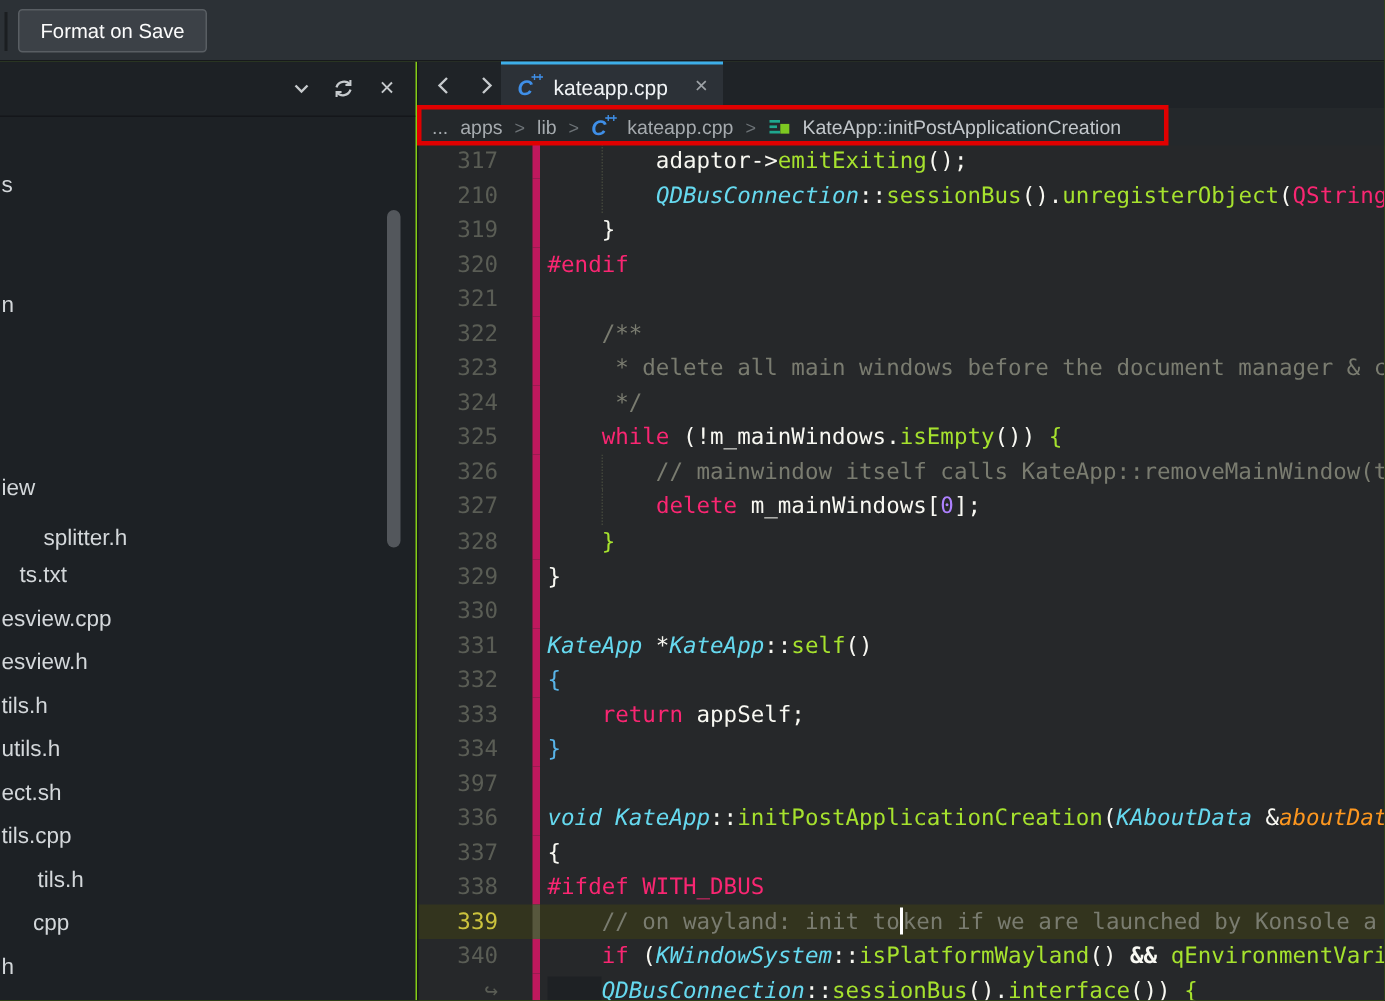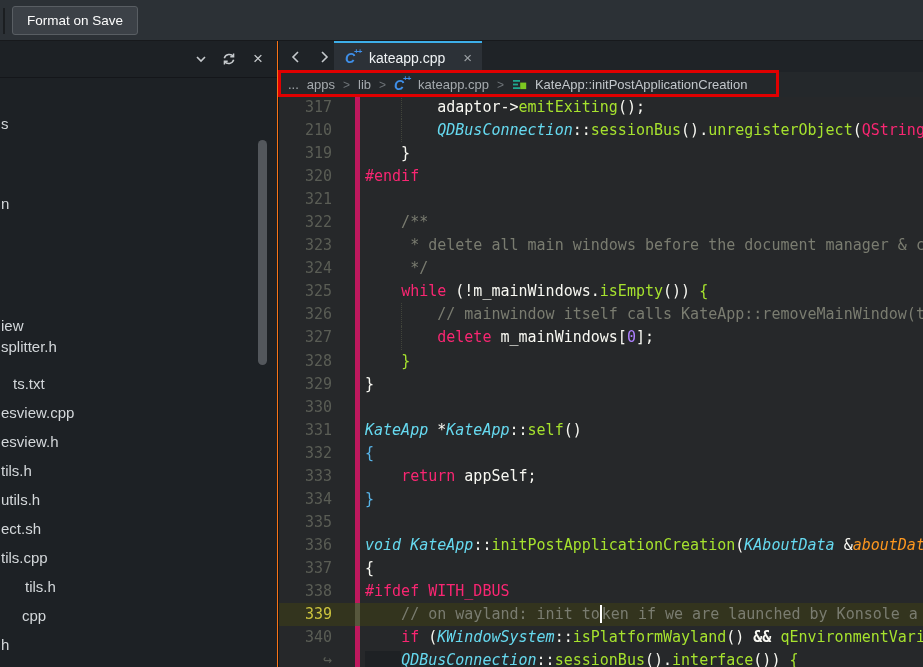--- a/index.html
+++ b/index.html
@@ -1,16 +1,16 @@
 <!DOCTYPE html>
 <html><head>
 <meta charset="utf-8">
 <style>
   html,body{margin:0;padding:0;background:#101214;}
-  .stage{position:relative;width:923px;height:667px;overflow:hidden;background:#f97316;
+  .stage{position:relative;width:923px;height:667px;overflow:hidden;background:#84cc16;
          font-family:"Liberation Sans","DejaVu Sans",sans-serif;}
 
   
   .toolbar{position:absolute;left:0;top:0;width:923px;height:41px;background:#2c3136;
            border-bottom:1px solid #17191c;box-sizing:border-box;}
   .toolbar-handle{position:absolute;left:3px;top:8px;width:2px;height:26px;background:#1b1e21;}
   .fos-btn{position:absolute;left:12px;top:6px;height:29px;padding:0 14px;
            background:#3c4147;border:1px solid #595e63;border-radius:3px;
            color:#fcfcfc;font-size:13.5px;line-height:27px;cursor:default;}
 
@@ -100,21 +100,21 @@
           <polyline points="4.4,14.6 4.4,11.3 7.7,11.3" stroke-width="1.4"></polyline>
         </svg>
       </span>
       <span class="hicon" style="left:249px;font-size:17px;line-height:18px;text-align:center">×</span>
     </div>
     <div class="sb-divider"></div>
     <div style="position:absolute;inset:37px 0 0 0;">
         <div class="tree-item" style="top: 37px;">s</div>
         <div class="tree-item" style="top: 117px;">n</div>
         <div class="tree-item" style="top: 239px;">iew</div>
-        <div class="tree-item" style="top: 260px;">splitter.h</div>
+        <div class="tree-item" style="top: 272px; margin-left: 28px;">splitter.h</div>
         <div class="tree-item" style="top: 297px; margin-left: 12px;">ts.txt</div>
         <div class="tree-item" style="top: 326px;">esview.cpp</div>
         <div class="tree-item" style="top: 355px;">esview.h</div>
         <div class="tree-item" style="top: 384px;">tils.h</div>
         <div class="tree-item" style="top: 413px;">utils.h</div>
         <div class="tree-item" style="top: 442px;">ect.sh</div>
         <div class="tree-item" style="top: 471px;">tils.cpp</div>
         <div class="tree-item" style="top: 500px; margin-left: 24px;">tils.h</div>
         <div class="tree-item" style="top: 529px; padding-left: 21px;">cpp</div>
         <div class="tree-item" style="top: 558px;">h</div>
@@ -237,21 +237,21 @@
         </div>
         <div class="cl">
           <span class="gut">333</span>
           <pre class="src"><span class="tk-d">    </span><span class="tk-k">return</span><span class="tk-d"> appSelf;</span></pre>
         </div>
         <div class="cl">
           <span class="gut">334</span>
           <pre class="src"><span class="tk-bb">}</span></pre>
         </div>
         <div class="cl">
-          <span class="gut">335</span>
+          <span class="gut">397</span>
           <pre class="src"></pre>
         </div>
         <div class="cl">
           <span class="gut">336</span>
           <pre class="src"><span class="tk-t">void</span><span class="tk-d"> </span><span class="tk-t">KateApp</span><span class="tk-d">::</span><span class="tk-f">initPostApplicationCreation</span><span class="tk-d">(</span><span class="tk-t">KAboutData</span><span class="tk-d"> &amp;</span><span class="tk-p">aboutDat</span></pre>
         </div>
         <div class="cl">
           <span class="gut">337</span>
           <pre class="src"><span class="tk-d">{</span></pre>
         </div>

